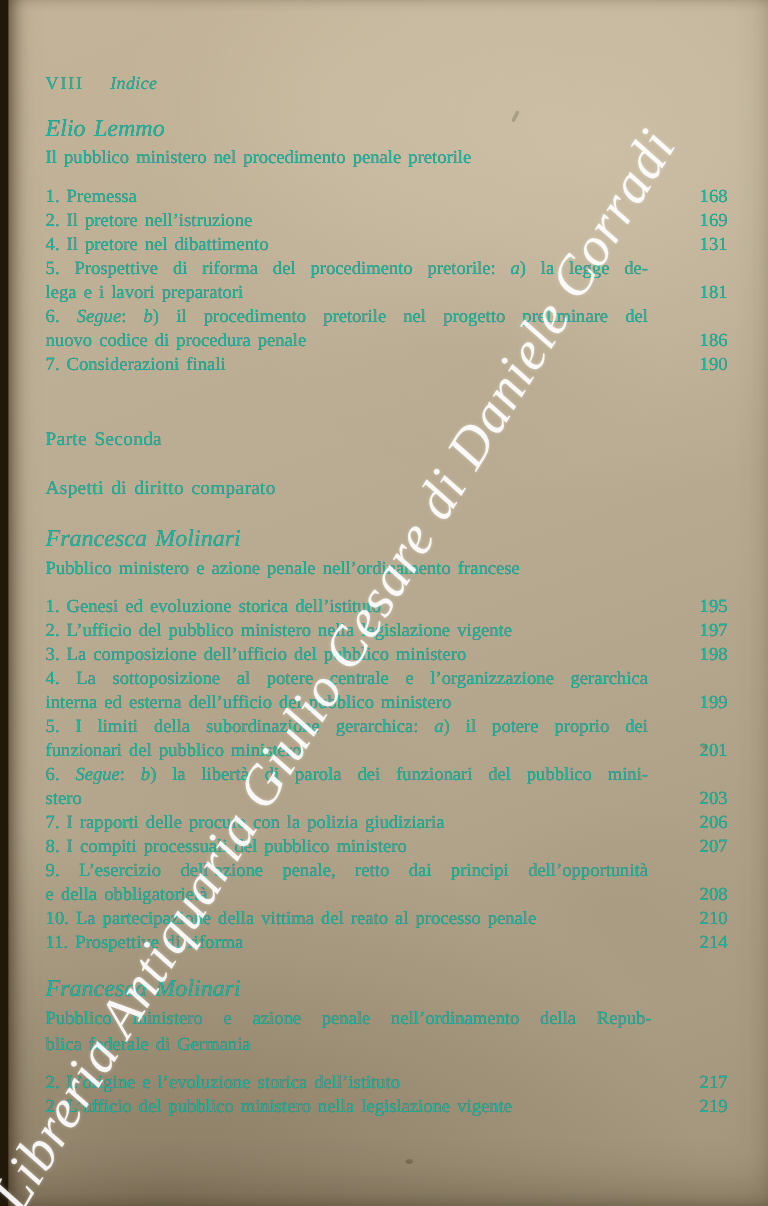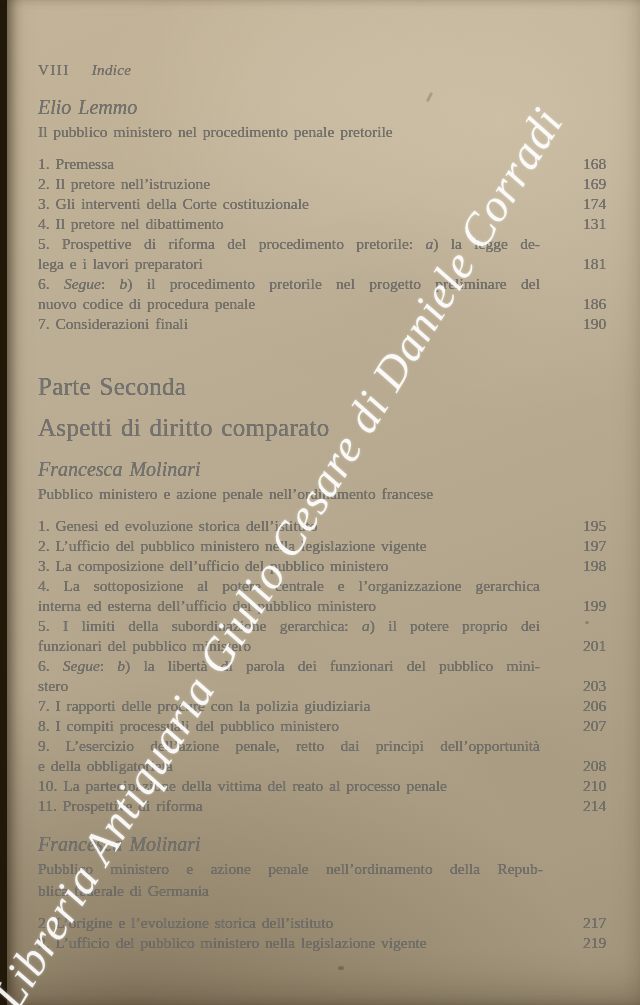--- a/index.html
+++ b/index.html
@@ -32,32 +32,32 @@
       radial-gradient(180px 120px at 80% 75%, rgba(120,100,70,0.07), transparent 70%),
       radial-gradient(300px 200px at 45% 10%, rgba(255,244,220,0.07), transparent 70%);
     pointer-events: none;
   }
   .content {
     position: absolute;
     left: 0; top: 0;
     width: 571px;
     box-sizing: border-box;
     padding: 62px 28px 0 38px;
-    color: #737373;
+    color: #14b8a6;
     font-size: 15.5px;
     text-shadow: 0 0 0.5px rgba(54,44,28,0.75);
     word-spacing: 0.13em;
   }
   .hdr { font-size: 15px; letter-spacing: 0.5px; }
   .hdr .folio { letter-spacing: 1.5px; }
   .hdr .hdr-title { font-style: italic; margin-left: 22px; letter-spacing: 0.3px; }
   .author { font-style: italic; font-size: 20px; margin-top: 17px; line-height: 22px; }
   .ctitle { margin-top: 3px; }
   .ctitle .tline { line-height: 22px; }
-  .part { font-size: 25px; line-height: 26px; margin-top: 40px; letter-spacing: 0.3px; }
+  .part { font-size: 16px; line-height: 26px; margin-top: 40px; letter-spacing: 0.3px; }
   .part.sub { margin-top: 15px; }
   .toc { margin-top: 11px; }
   .trow { display: flex; align-items: baseline; line-height: 20px; gap: 43px; }
   .ttext { width: 502px; flex: 0 0 502px; }
   .fill { text-align: justify; text-align-last: justify; word-spacing: 0.02em; }
   .tpage { flex: 1 1 auto; }
   .watermark {
     position: absolute;
     left: 4px; top: 978px;
     transform-origin: 0 50%;
@@ -94,24 +94,20 @@
       <div class="toc">
         <div class="trow">
           <div class="ttext">1. Premessa</div>
           <div class="tpage">168</div>
         </div>
         <div class="trow">
           <div class="ttext">2. Il pretore nell’istruzione</div>
           <div class="tpage">169</div>
         </div>
         <div class="trow">
-          <div class="ttext">3. Gli interventi della Corte costituzionale</div>
-          <div class="tpage">174</div>
-        </div>
-        <div class="trow">
           <div class="ttext">4. Il pretore nel dibattimento</div>
           <div class="tpage">131</div>
         </div>
         <div class="trow">
           <div class="ttext fill">5. Prospettive di riforma del procedimento pretorile: <i>a</i>) la legge de-</div>
           <div class="tpage"></div>
         </div>
         <div class="trow">
           <div class="ttext">lega e i lavori preparatori</div>
           <div class="tpage">181</div>

